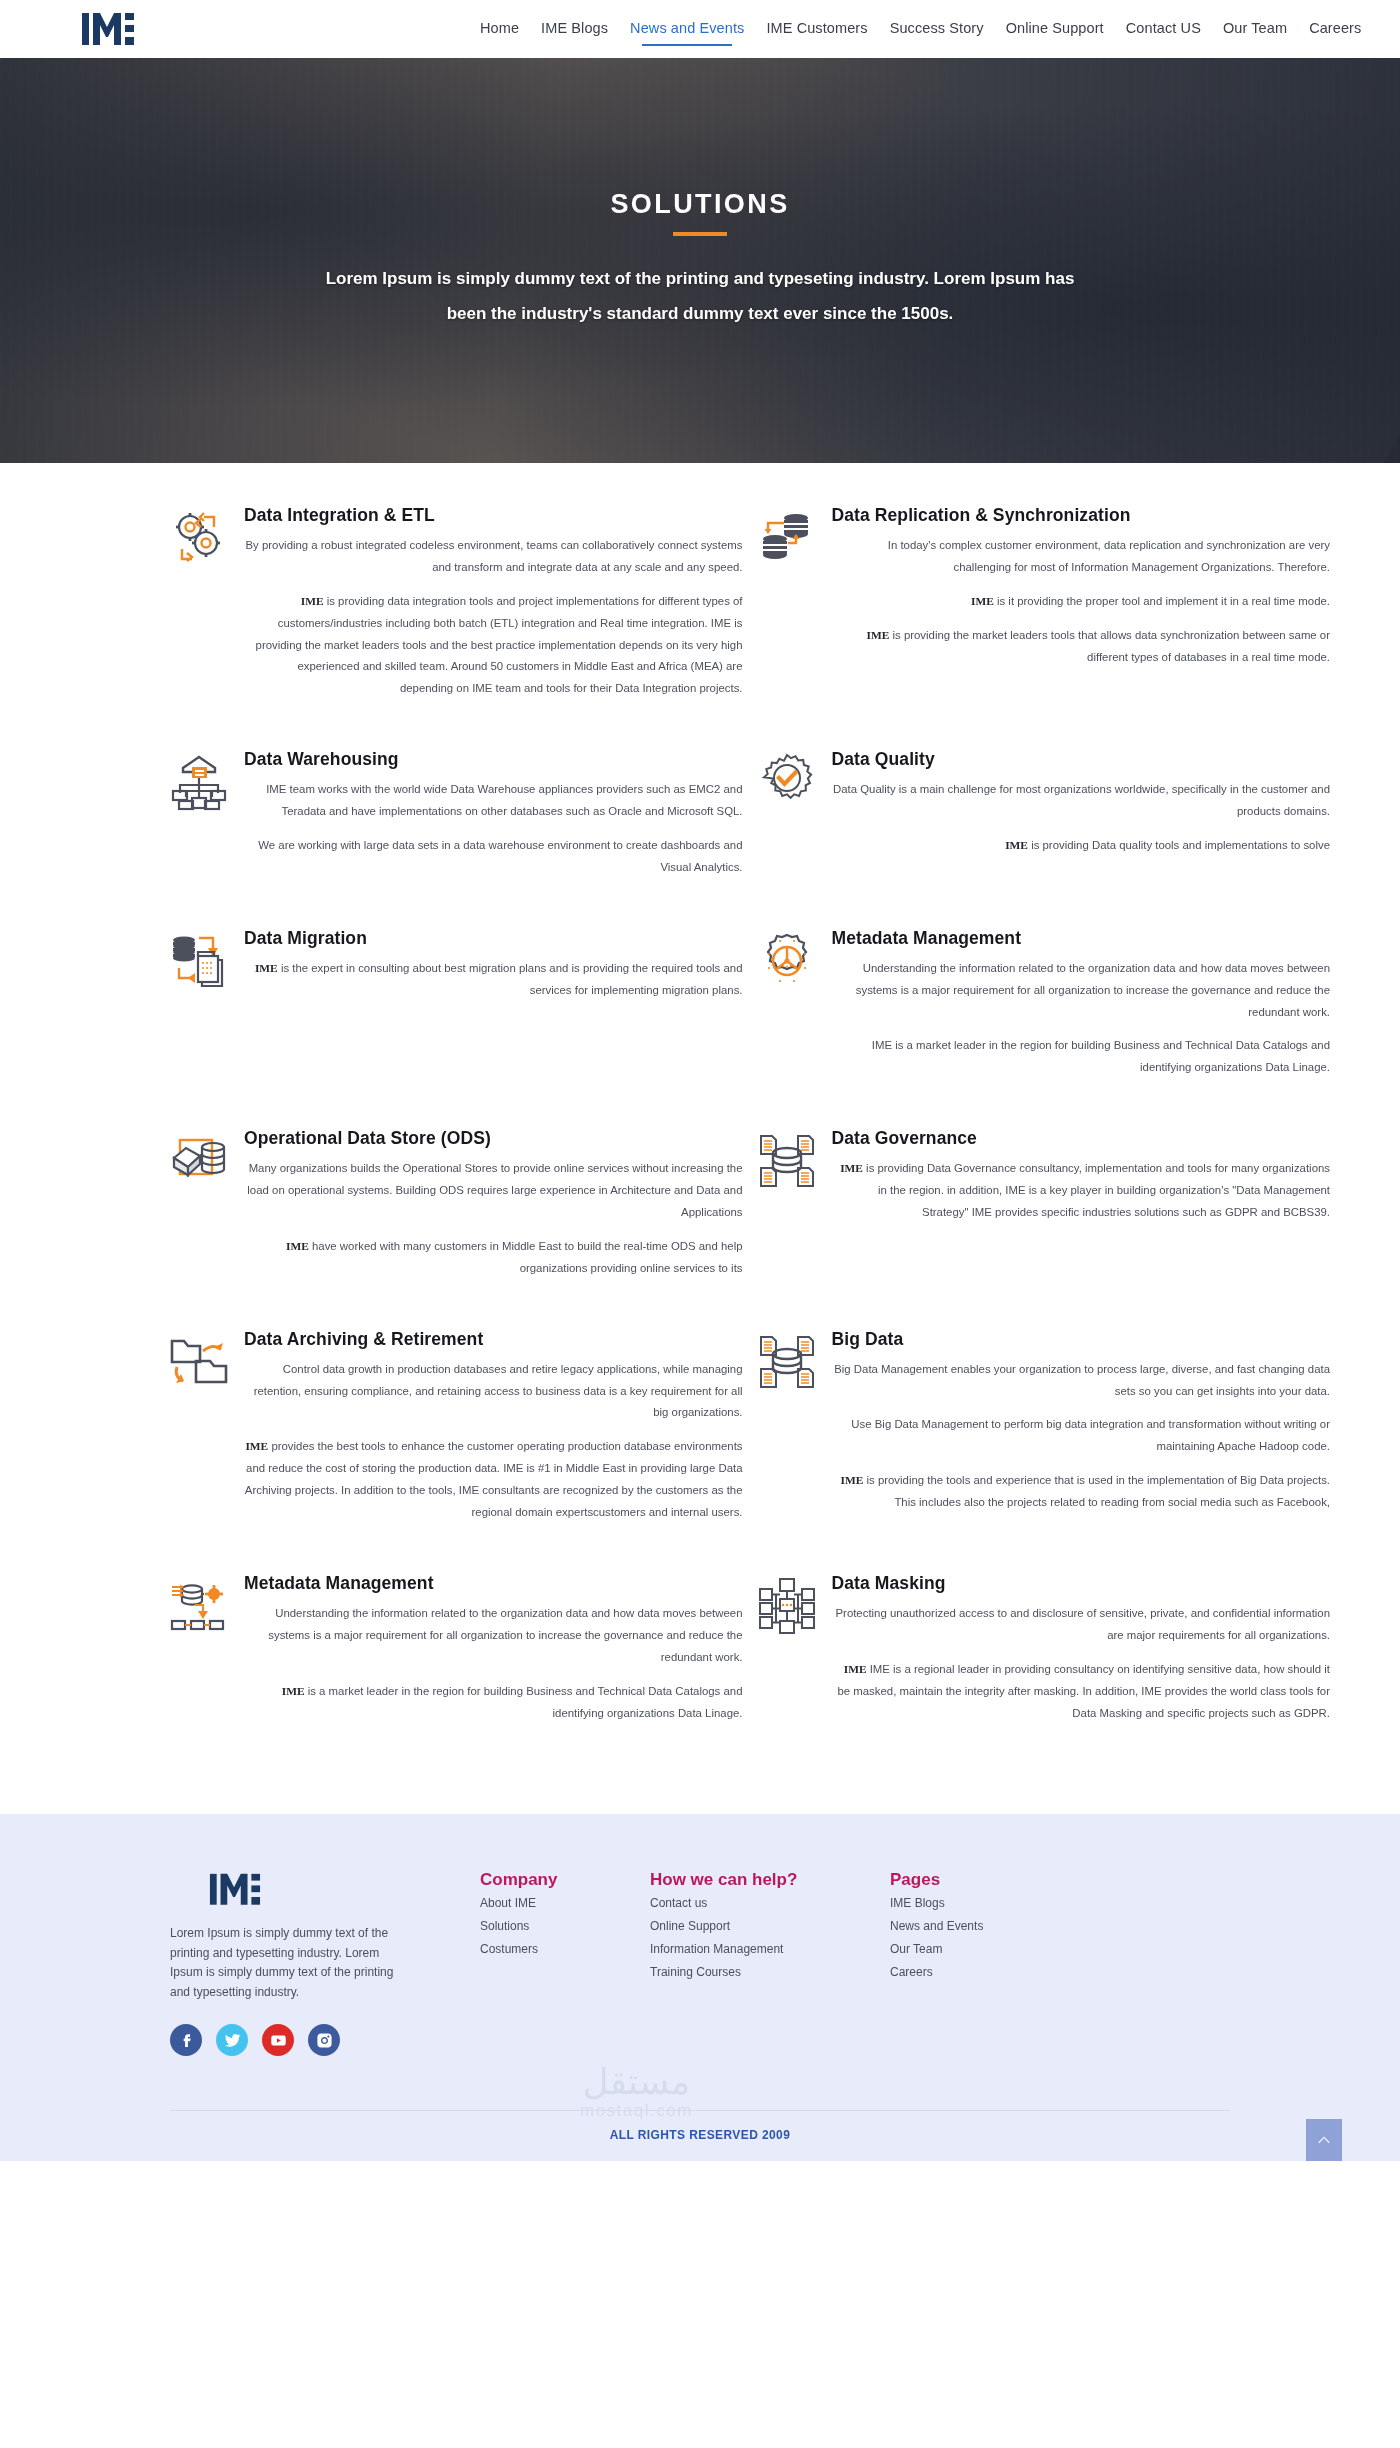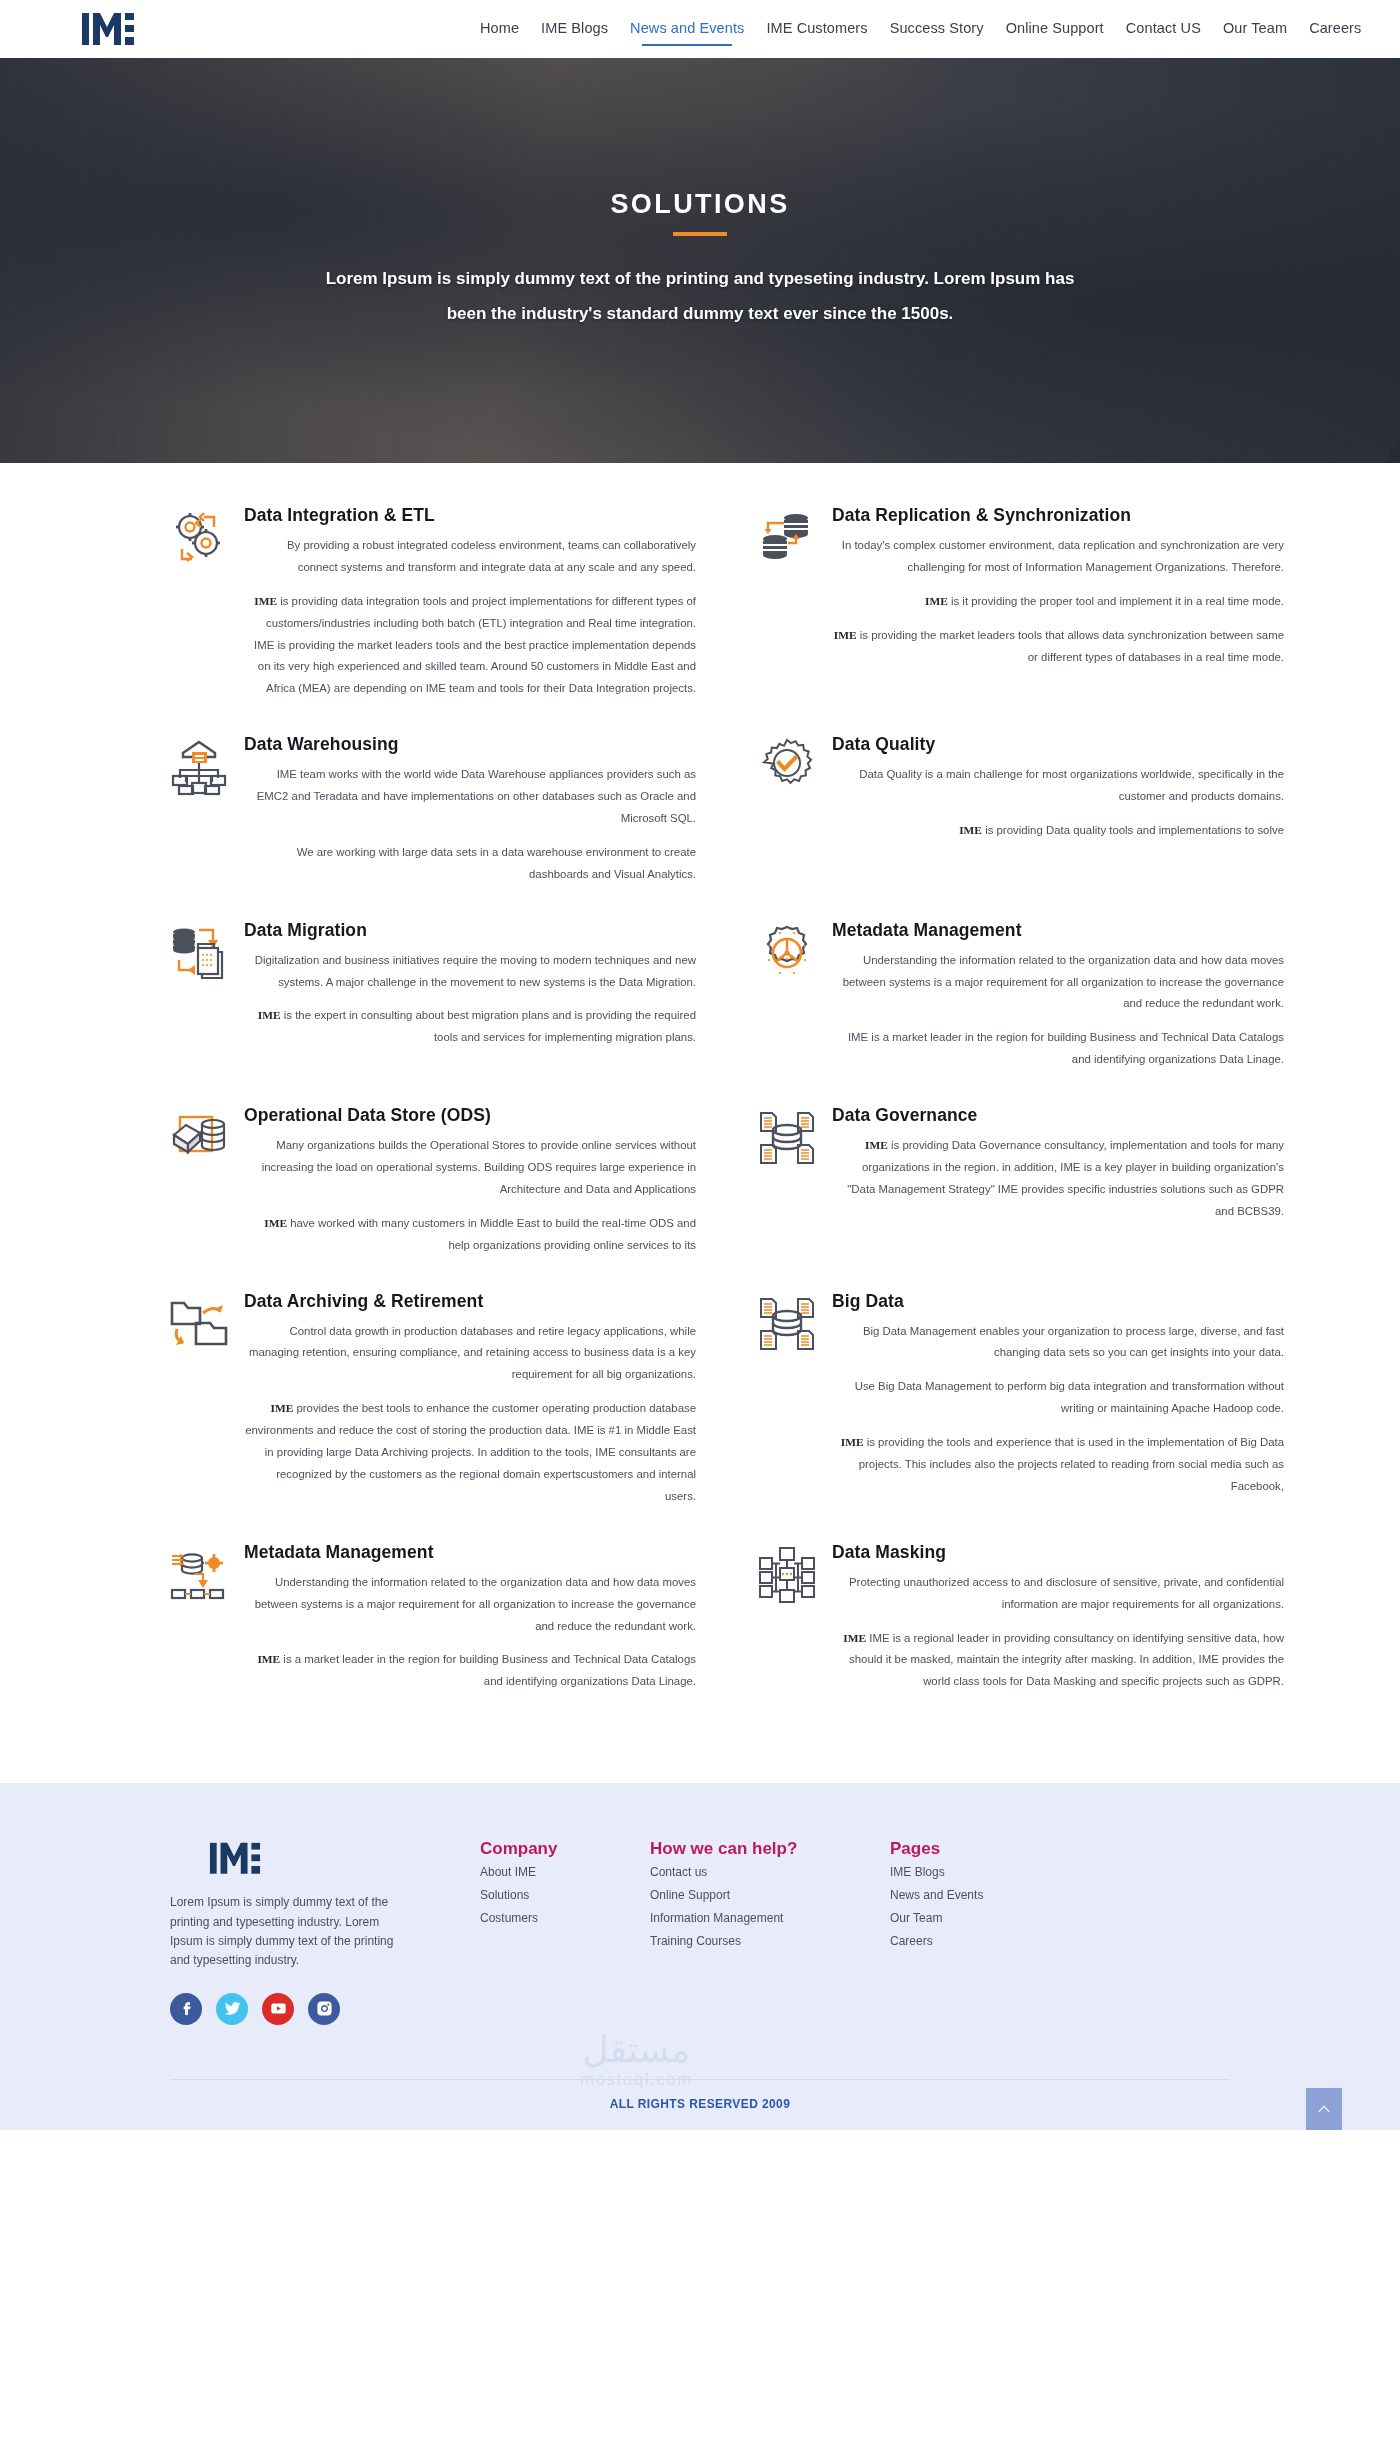--- a/index.html
+++ b/index.html
@@ -92,24 +92,25 @@
   .hero-sub {
     color: #fff;
     font-size: 17px;
     line-height: 2.05;
     font-weight: 600;
     text-shadow: 0 1px 3px rgba(0,0,0,.45);
   }
 
   
   .solutions {
-    padding: 42px 116px 56px 170px;
+    padding: 42px 70px 56px 170px;
     display: grid;
     grid-template-columns: 1fr 1fr;
     column-gap: 62px;
+    gap: 15px;
   }
   .card {
     display: flex;
     gap: 16px;
     padding-bottom: 34px;
     align-items: flex-start;
   }
   .card-icon {
     flex: 0 0 58px;
     width: 58px; height: 58px;
@@ -395,21 +396,20 @@
             <circle cx="37" cy="36" r="1"></circle>
             <circle cx="41" cy="36" r="1"></circle>
             <circle cx="33" cy="41" r="1"></circle>
             <circle cx="37" cy="41" r="1"></circle>
             <circle cx="41" cy="41" r="1"></circle>
           </g>
       </svg>
     </div>
     <div class="card-body">
       <div class="card-title">Data Migration</div>
-      <p class="card-para"><span>Digitalization and business initiatives require the moving to modern techniques and new systems. A major challenge in the movement to new systems is the Data Migration.</span></p>
       <p class="card-para"><b>IME</b><span> is the expert in consulting about best migration plans and is providing the required tools and services for implementing migration plans.</span></p>
     </div>
   </div>
 
   <div class="card">
     <div class="card-icon">
       <svg viewBox="0 0 58 58">
         <path d="M29 3 l5 2 5-1 2 5 5 2 -1 5 3 4 -3 4 1 5 -5 2 -2 5 -5-1 -5 2 -5-2 -5 1 -2-5 -5-2 1-5 -3-4 3-4 -1-5 5-2 2-5 5 1Z" fill="none" stroke="#4b505c" stroke-width="2.2"></path>
         <circle cx="29" cy="29" r="14" fill="none" stroke="#f08a24" stroke-width="2.6"></circle>
         <g stroke="#f08a24" stroke-width="2.4" fill="none">

